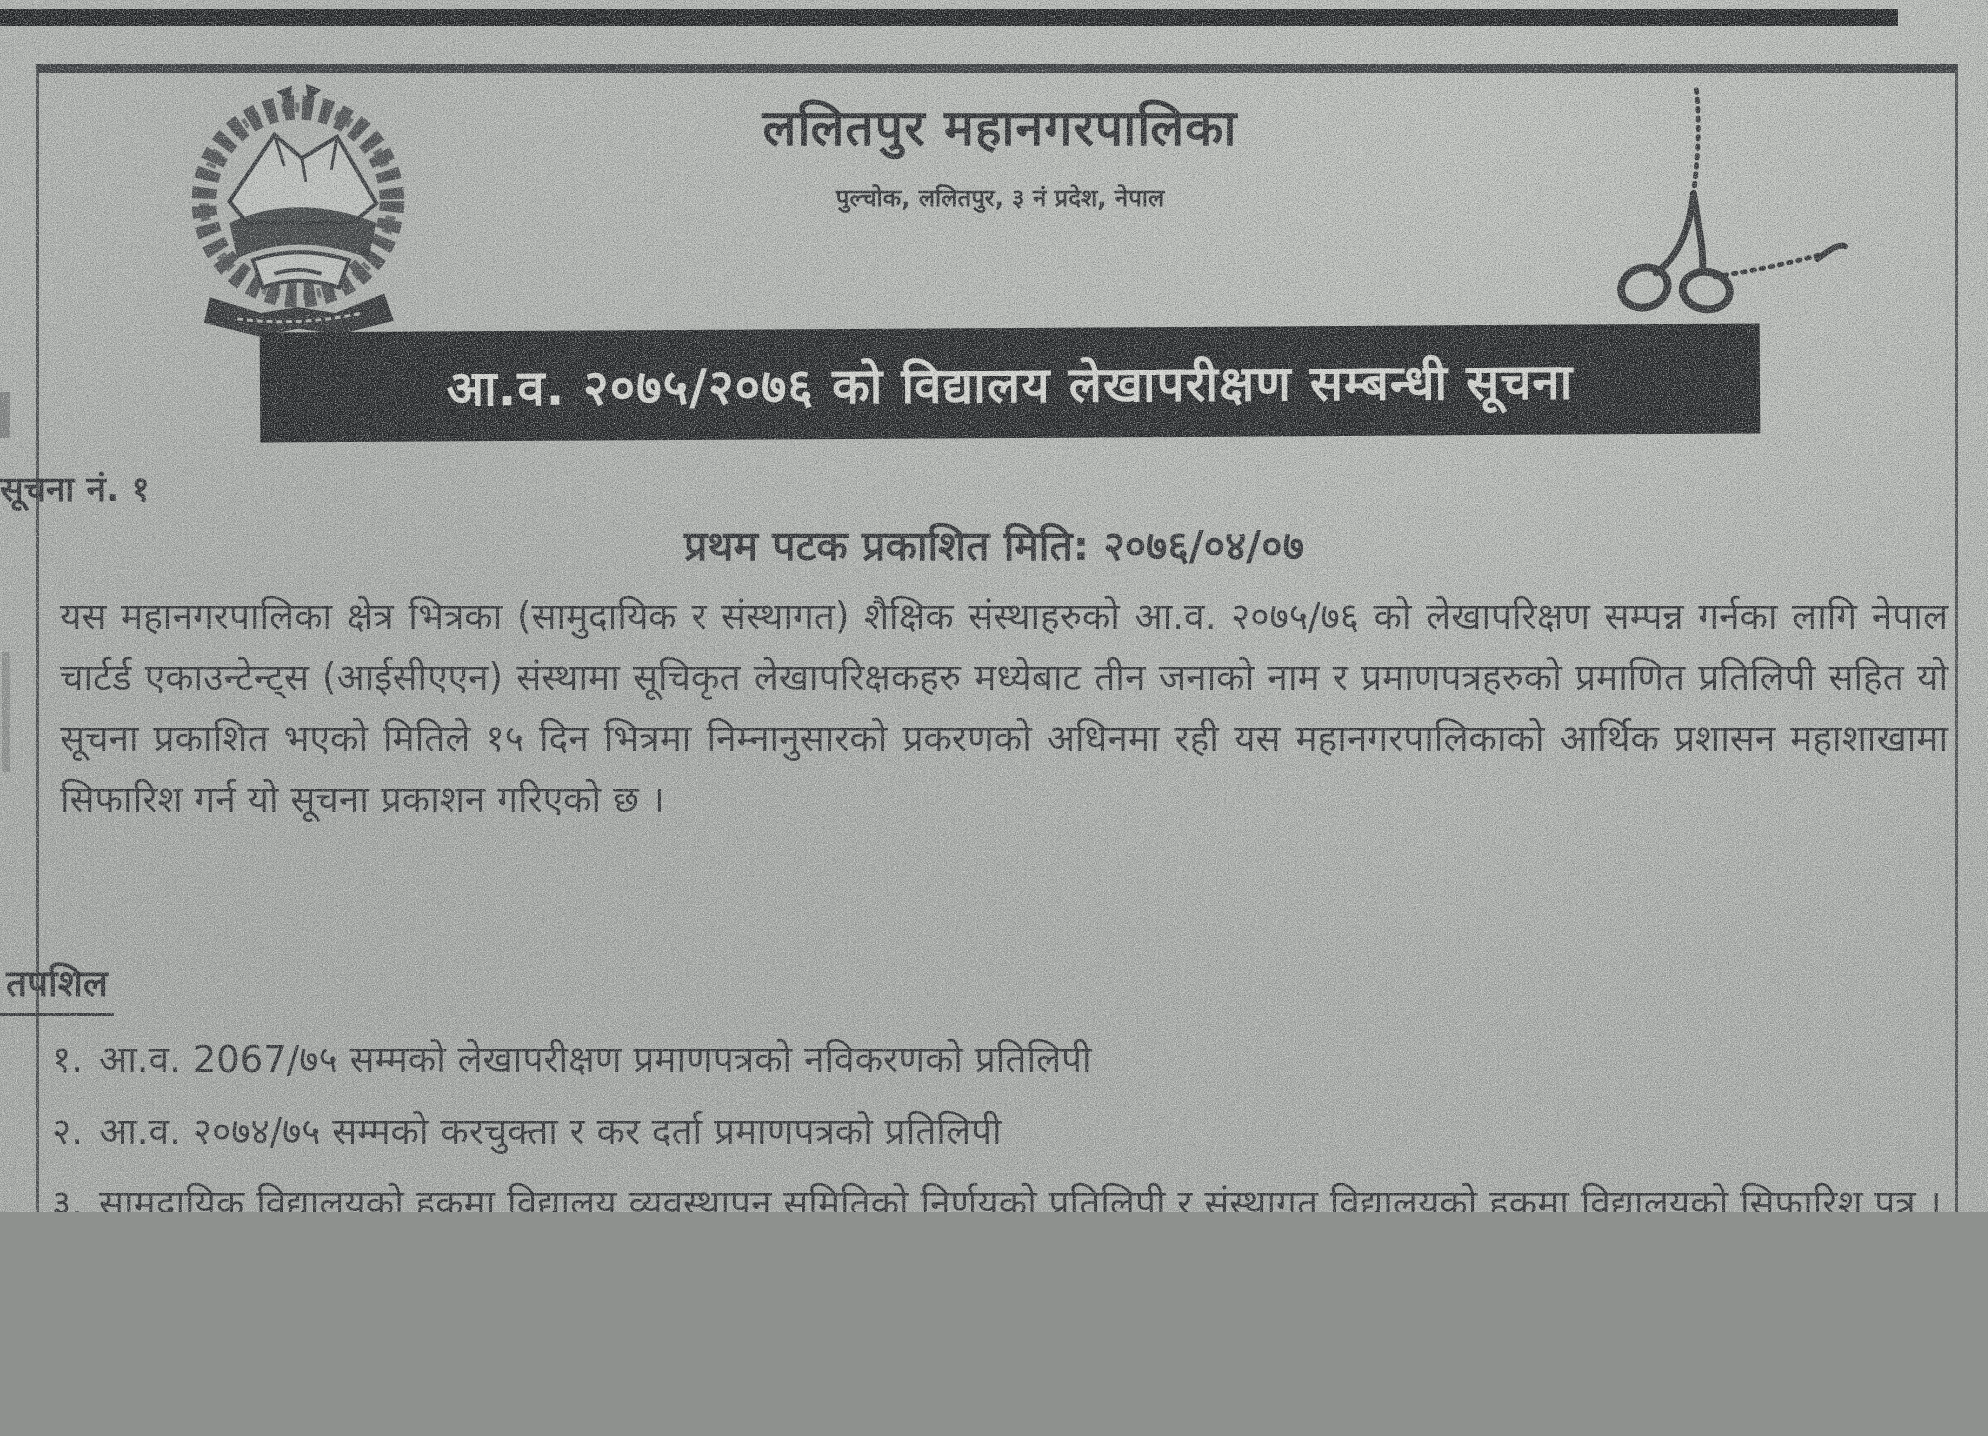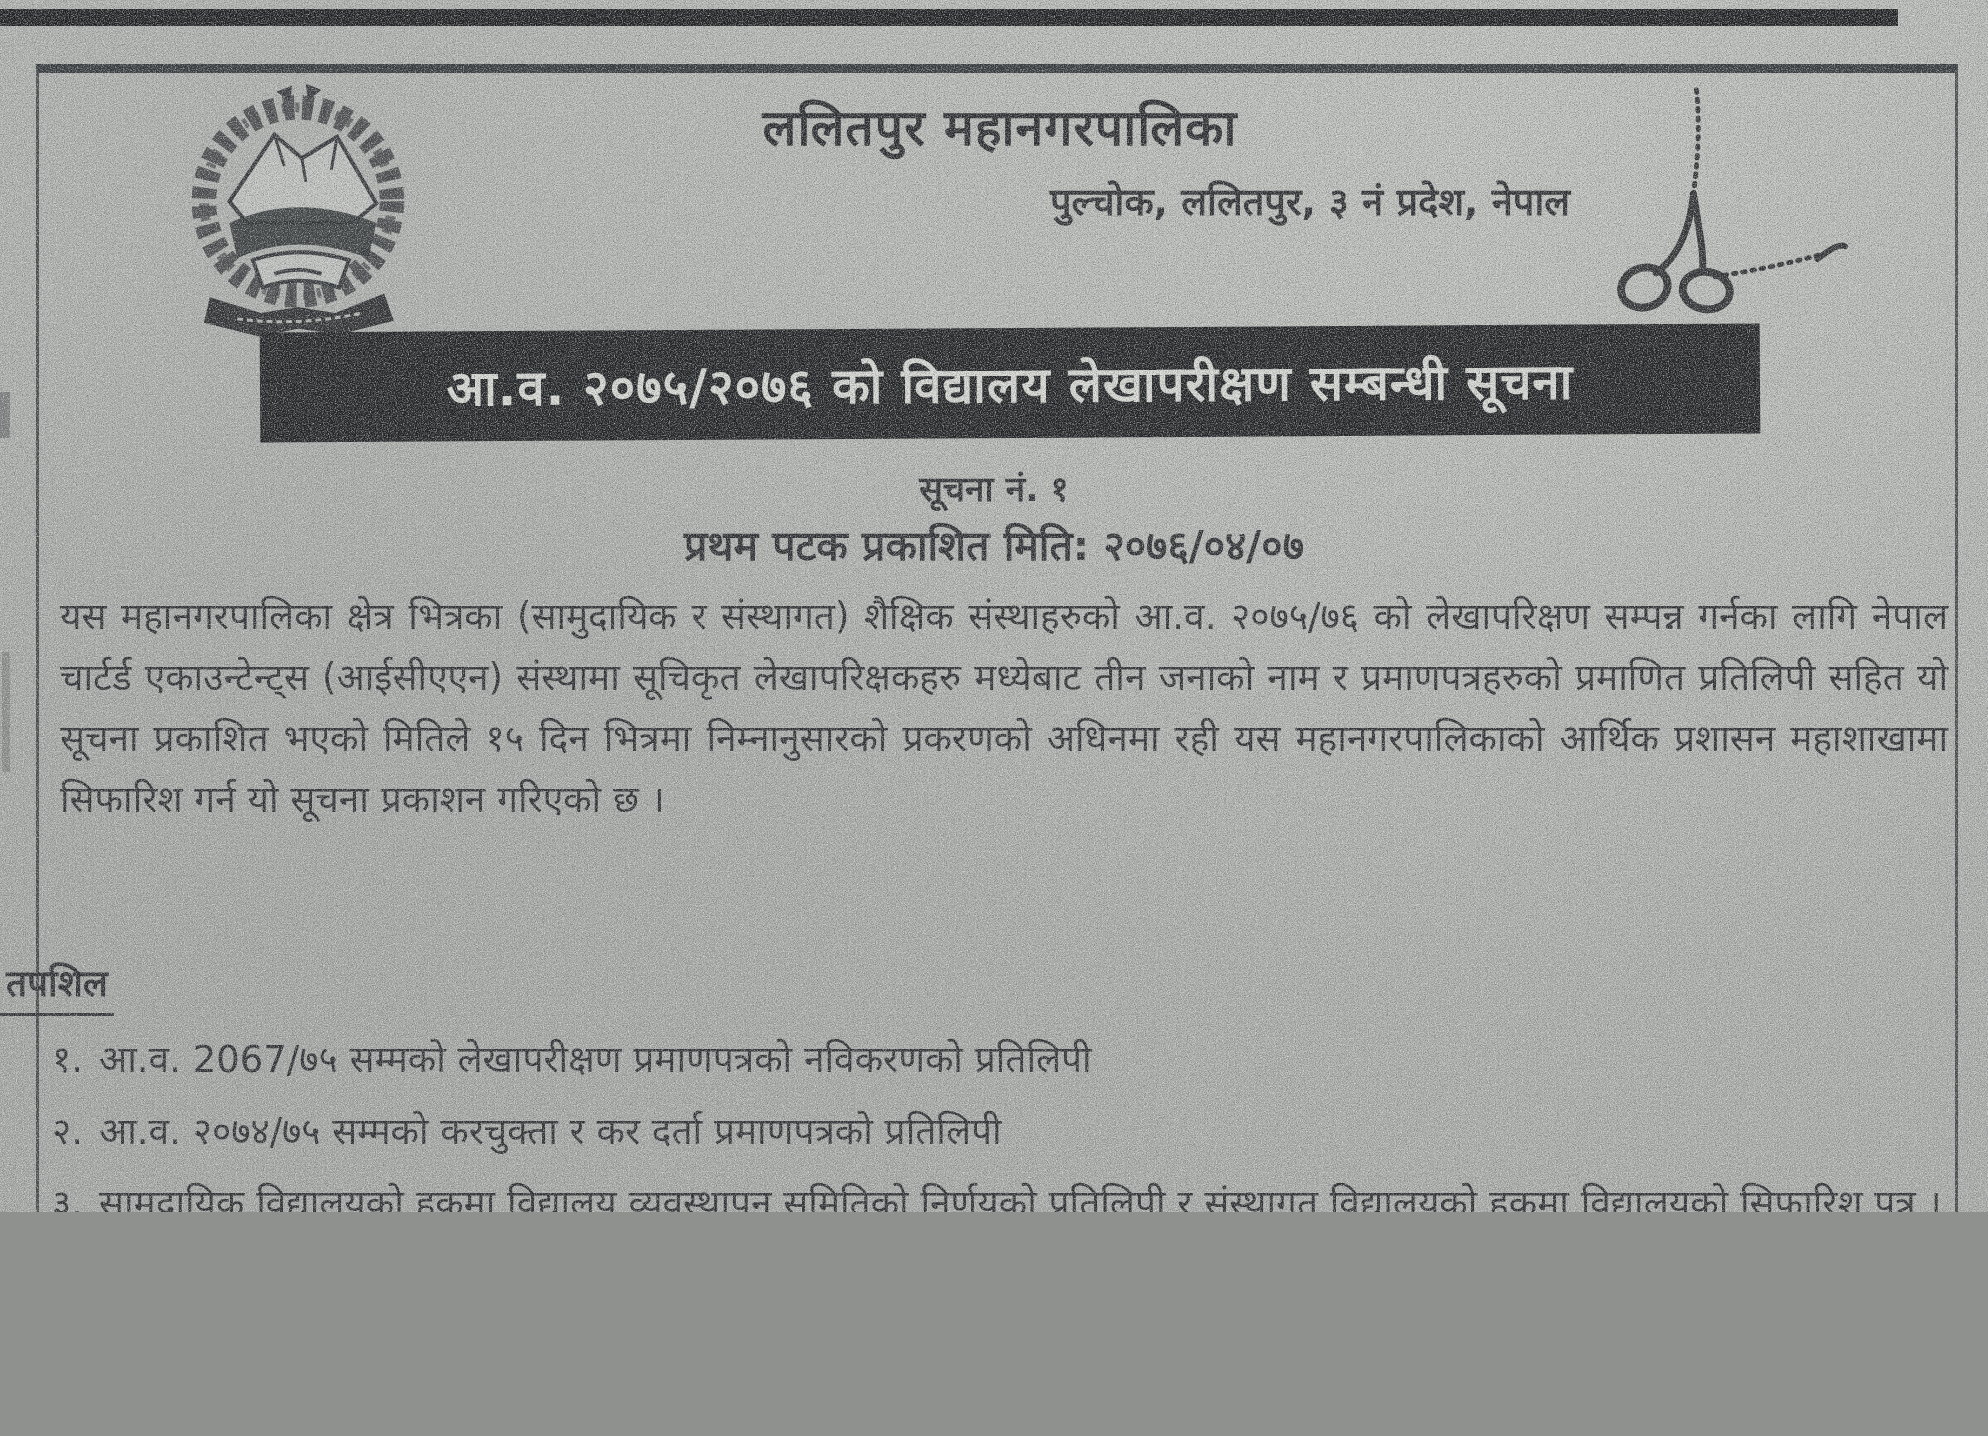--- a/index.html
+++ b/index.html
@@ -25,30 +25,30 @@
   .edge-mark{position:absolute;background:#55585a;opacity:.55;}
   .em1{left:0;top:392px;width:10px;height:46px;}
   .em2{left:2px;top:652px;width:8px;height:120px;opacity:.35;}
 
   .emblem{position:absolute;left:158px;top:76px;width:276px;height:284px;}
   .scissors{position:absolute;left:1592px;top:84px;width:262px;height:236px;}
 
   .header{position:absolute;left:430px;top:92px;width:1140px;text-align:center;}
   .org-name{font-size:50px;font-weight:700;letter-spacing:1px;color:#26282b;}
   .office-name{font-size:47px;font-weight:700;margin-top:26px;color:#26282b;}
-  .address{font-size:38px;font-weight:700;margin-top:14px;color:#2a2c2f;text-align:right;}
+  .address{font-size:24px;font-weight:700;margin-top:20px;color:#2a2c2f;}
 
   .banner{
     position:absolute;left:260px;top:328px;width:1500px;height:110px;
     background:#1d1f21;color:#dcddd8;
     display:flex;align-items:center;justify-content:center;
     font-size:49px;font-weight:700;letter-spacing:1px;
     transform:rotate(-0.35deg);
   }
-  .notice-no{position:absolute;left:0;top:464px;width:100%;text-align:center;font-size:35px;font-weight:700;}
+  .notice-no{position:absolute;left:0;top:464px;width:100%;text-align:left;font-size:35px;font-weight:700;}
   .pub-date{position:absolute;left:0;top:516px;width:100%;text-align:center;font-size:41px;font-weight:700;}
 
   .body-text{position:absolute;left:52px;top:578px;width:1904px;font-size:37px;line-height:61px;font-weight:500;text-align:justify;}
   .body-text p{margin:8px;}
 
   .details-heading{position:absolute;left:0;top:956px;width:100%;}
   .details-heading span{
     font-size:37px;font-weight:700;
     border-bottom:3px solid #2f3134;padding:0 6px 8px 6px;
   }

